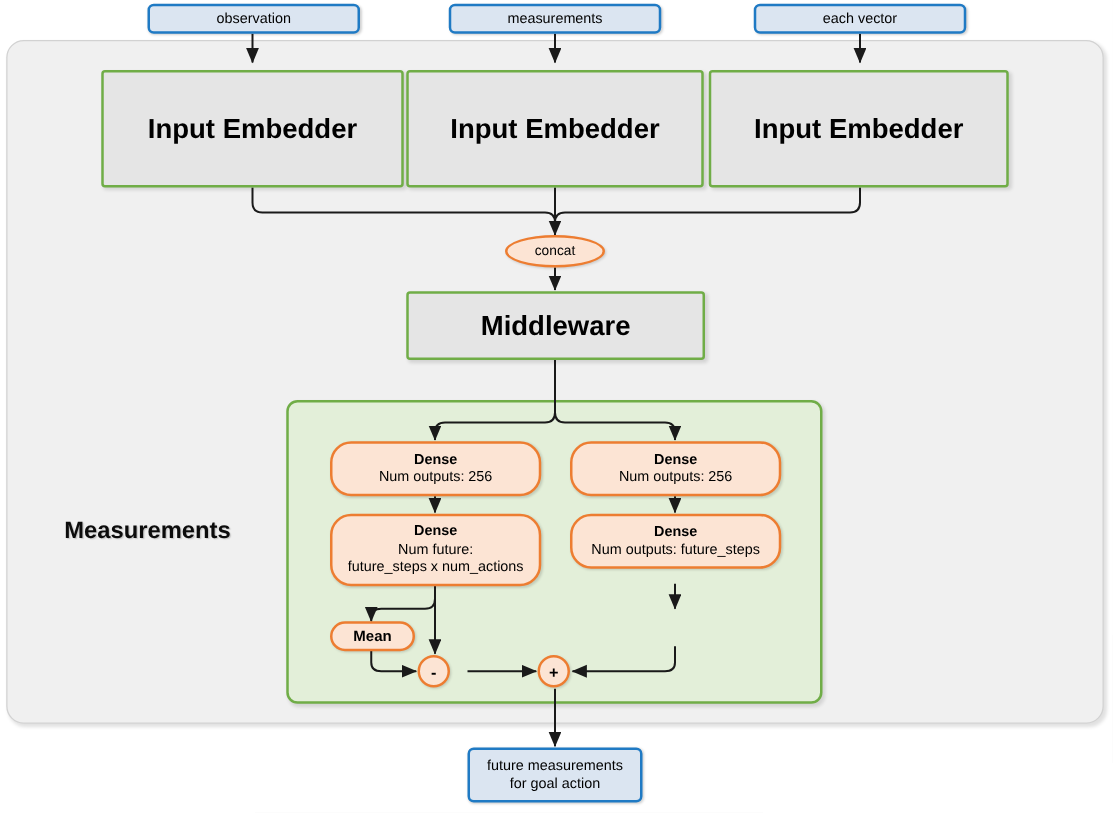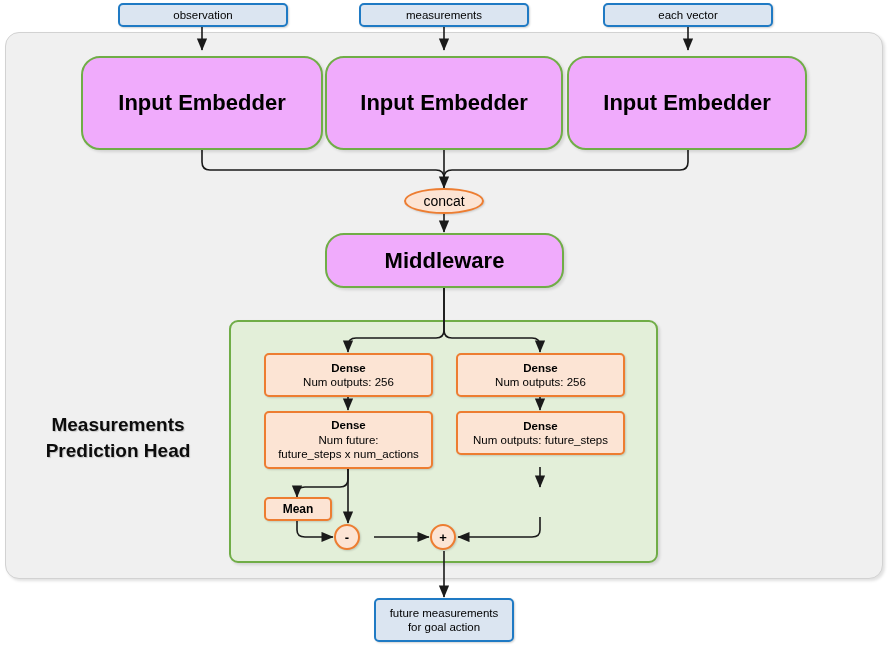--- a/index.html
+++ b/index.html
@@ -54,23 +54,23 @@
     background: #dbe5f1;
     border: 2px solid #1f7ac4;
     border-radius: 5px;
     color: #000000;
     font-size: 11.5px;
     line-height: 14px;
     box-shadow: 1px 1px 2px rgba(0,0,0,0.18);
   }
   
   .green-box {
-    background: #f0abfc;
+    background: #e5e5e5;
     border: 2px solid #70ad47;
-    border-radius: 19px;
+    border-radius: 3px;
     color: #000000;
     box-shadow: 2px 2px 3px rgba(0,0,0,0.12);
   }
   .green-box.big-label {
     font-size: 22px;
     font-weight: bold;
   }
   
   .head-region {
     position: absolute;
@@ -93,21 +93,21 @@
     font-size: 19px;
     font-weight: bold;
     line-height: 26px;
     color: #0c0c0c;
     text-shadow: 1px 1px 1px rgba(0,0,0,0.18);
   }
   
   .orange-box {
     background: #fce4d4;
     border: 2px solid #ed7d31;
-    border-radius: 5px;
+    border-radius: 17px;
     color: #000000;
     font-size: 11.5px;
     line-height: 14.5px;
     box-shadow: 1px 1px 2px rgba(0,0,0,0.15);
   }
   .orange-box .ttl {
     font-weight: bold;
     font-size: 11.5px;
   }
   .orange-box .sub {
@@ -119,21 +119,21 @@
   }
   
   .ellipse-op {
     position: absolute;
     background: #fce4d4;
     border: 2px solid #ed7d31;
     border-radius: 50%;
     display: flex;
     align-items: center;
     justify-content: center;
-    font-size: 14px;
+    font-size: 11px;
     color: #000;
     box-shadow: 1px 1px 2px rgba(0,0,0,0.15);
     box-sizing: border-box;
   }
   
   .circle-op {
     position: absolute;
     width: 26px;
     height: 26px;
     border-radius: 50%;
@@ -220,21 +220,20 @@
   <div class="ellipse-op" style="left:404px; top:188px; width:80px; height:26px;">
     <span>concat</span>
   </div>
 
   <div class="node green-box big-label" style="left:325px; top:233px; width:239px; height:55px;">
     <span>Middleware</span>
   </div>
 
   <div class="head-title">
     <div>Measurements</div>
-    <div>Prediction Head</div>
   </div>
 
   <div class="node orange-box" style="left:264px; top:353px; width:169px; height:44px;">
     <span class="ttl">Dense</span>
     <span class="sub">Num outputs: 256</span>
   </div>
 
   <div class="node orange-box" style="left:264px; top:411px; width:169px; height:58px;">
     <span class="ttl">Dense</span>
     <span class="sub">Num future:</span>

